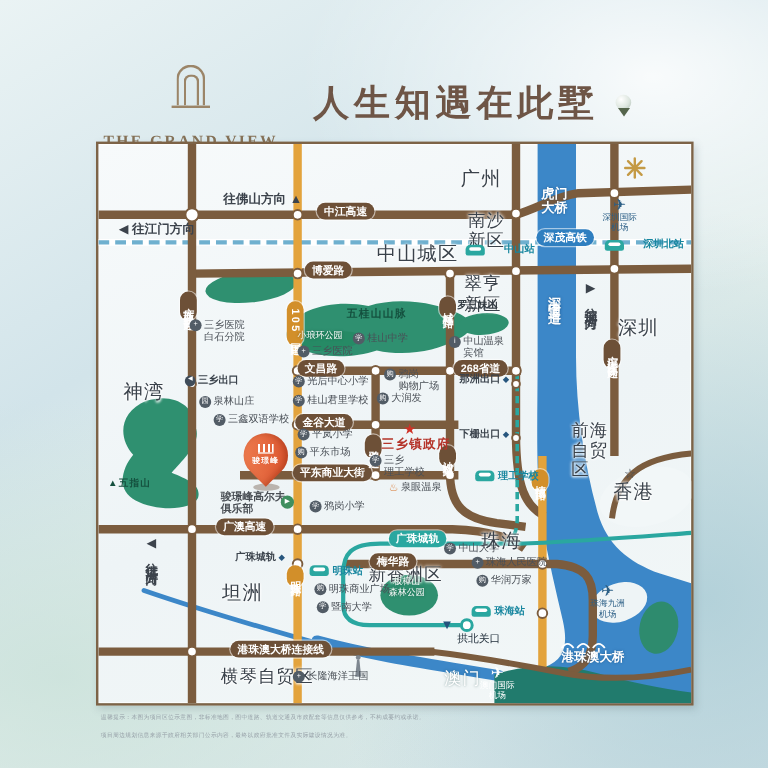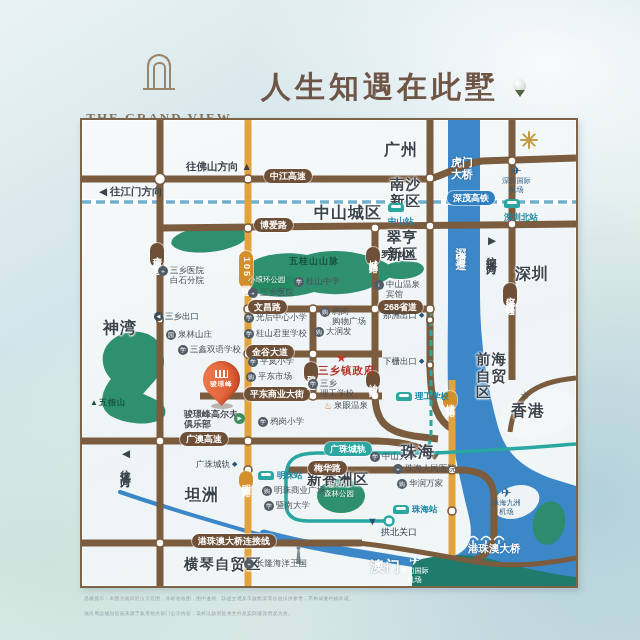--- a/index.html
+++ b/index.html
@@ -33,46 +33,46 @@
   .rd{fill:none;stroke:var(--road-brown);stroke-width:7;stroke-linejoin:round}
   .rd5{fill:none;stroke:var(--road-brown);stroke-width:5;stroke-linejoin:round}
   .rdo{fill:none;stroke:var(--road-orange);stroke-width:7}
   .rl{fill:none;stroke:var(--rail-teal);stroke-width:3.5}
   .rld{fill:none;stroke:var(--rail-teal);stroke-width:3;stroke-dasharray:6 4}
   .hsw{fill:none;stroke:#fff;stroke-width:5.5}
   .hs{fill:none;stroke:#6fb0cf;stroke-width:3.5;stroke-dasharray:9 5}
   .rv{fill:none;stroke:var(--water);stroke-linecap:round}
   .dot{fill:#fff;stroke:var(--road-brown);stroke-width:1.6}
   
-  .rg{font-weight:700;color:#3a424b;font-size:16px;letter-spacing:1px;text-shadow:0 0 3px #fff,0 0 3px #fff,0 1px 2px #fff}
+  .rg{font-weight:400;color:#3a424b;font-size:16px;letter-spacing:1px;text-shadow:0 0 3px #fff,0 0 3px #fff,0 1px 2px #fff}
   .rg.sm{font-size:14.5px}
   .rg.wt{color:#fff;text-shadow:0 0 2px rgba(10,60,60,.5)}
   .dir{font-size:10.5px;font-weight:700;color:#3c434c;white-space:nowrap}
   .dir.v{writing-mode:vertical-rl;white-space:pre;letter-spacing:2px}
   .badge{font-size:9px;font-weight:700;color:#fff;background:var(--road-brown-d);padding:1.5px 6px;border-radius:8px;white-space:nowrap;line-height:11px;box-shadow:0 0 0 1px rgba(255,255,255,.55)}
   .badge.v{writing-mode:vertical-rl;padding:6px 1.5px;letter-spacing:2px}
   .badge.o{background:var(--road-orange-d)}
   .badge.rail{background:var(--rail-teal)}
   .badge.hsr{background:#2f7fc0}
   .wl{color:#fff;font-weight:700;font-size:11px;text-shadow:0 0 2px rgba(20,70,120,.65);line-height:1.1}
   .wl.v{writing-mode:vertical-rl;letter-spacing:4px}
   .wl10{font-size:10.5px}
   .poi{display:flex;gap:2px;font-size:8.5px;color:#494f56;align-items:flex-start}
   .ci{flex:none;width:10px;height:10px;border-radius:50%;background:#525c66;color:#fff;font-size:6px;display:inline-flex;align-items:center;justify-content:center;margin-top:0}
   .gw{color:#fff;font-size:7.5px;text-shadow:0 0 2px rgba(0,60,40,.6);text-align:center}
   .gl{color:#14503e;font-weight:700;font-size:9px;letter-spacing:1px}
-  .stc{display:flex;flex-direction:column;align-items:flex-start;gap:5px}
+  .stc{display:flex;flex-direction:row;align-items:flex-end;gap:16px}
   .str{display:flex;align-items:center;gap:3px}
   .tr{width:16px;height:9px;background:var(--rail-teal);border-radius:4px 4px 2px 2px;position:relative;flex:none}
   .tr:after{content:"";position:absolute;left:3px;top:2px;width:10px;height:3px;background:#fff;border-radius:2px}
   .stx{font-size:8.5px;font-weight:700;color:#17869f}
   .ap{display:flex;flex-direction:column;align-items:center;font-size:7.2px;color:#2c5f86;text-align:center;line-height:1.2}
   .ap .pl{font-size:13px;line-height:1}
   .ap.wt,.ap.wt .pl{color:#fff}
-  .exit{display:flex;align-items:flex-start;gap:2px;font-size:8.5px;font-weight:400;color:#3b434c;white-space:nowrap}
+  .exit{display:flex;align-items:flex-end;gap:2px;font-size:8.5px;font-weight:700;color:#3b434c;white-space:nowrap}
   .dia{color:#27567e;font-size:7px}
   .xdot{flex:none;width:9px;height:9px;border-radius:50%;background:#3f4c59;color:#fff;font-size:5px;display:inline-flex;align-items:center;justify-content:center}
   .star{color:#cf3227;font-size:12px}
   .govt{font-size:10.5px;font-weight:700;color:#b5342a;letter-spacing:1px}
   .gate{color:#24527c;font-size:11px}
   .burst{width:18px;height:18px}
   .burst i{position:absolute;left:8px;top:0;width:2px;height:18px;background:#c49a45;border-radius:1px}
   .burst i:nth-child(2){transform:rotate(45deg)}
   .burst i:nth-child(3){transform:rotate(90deg)}
   .burst i:nth-child(4){transform:rotate(135deg)}

